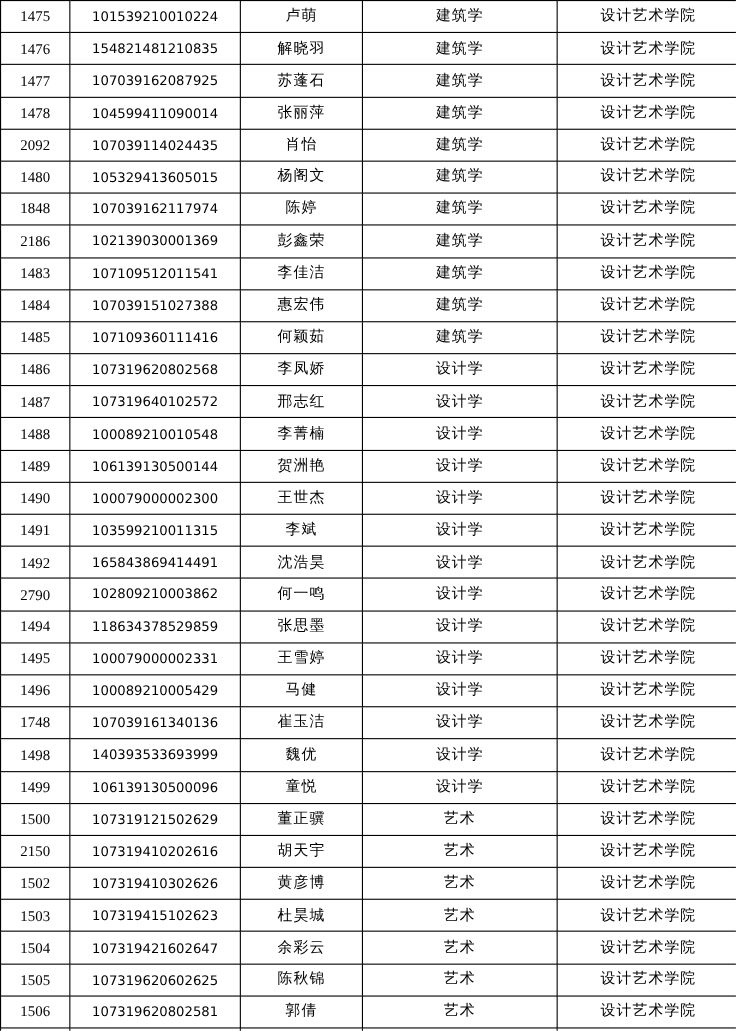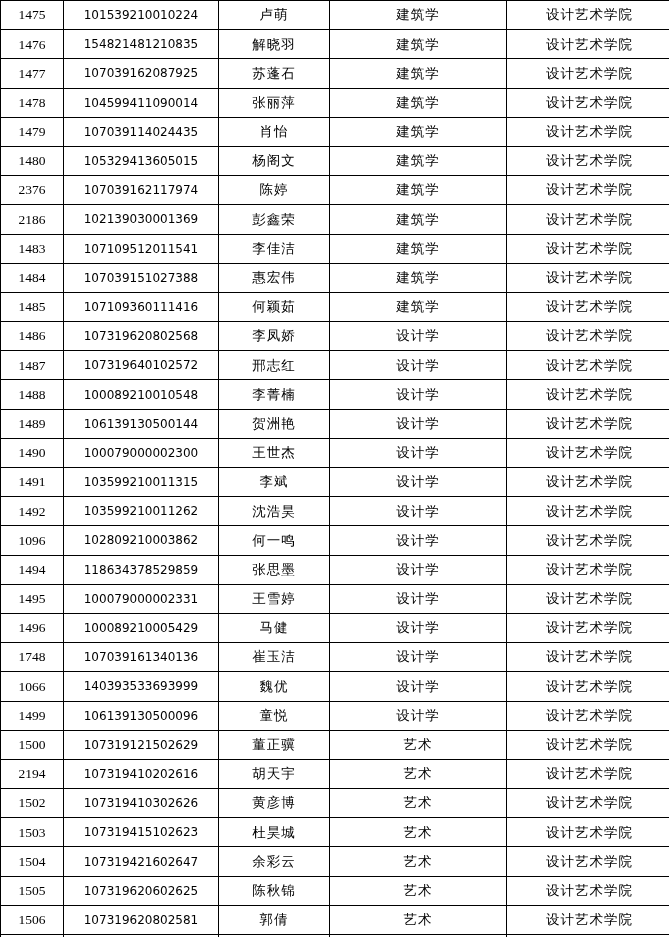--- a/index.html
+++ b/index.html
@@ -77,35 +77,35 @@
         <td class="col-college">设计艺术学院</td>
       </tr>
       <tr>
         <td class="col-seq">1478</td>
         <td class="col-id">104599411090014</td>
         <td class="col-name">张丽萍</td>
         <td class="col-major">建筑学</td>
         <td class="col-college">设计艺术学院</td>
       </tr>
       <tr>
-        <td class="col-seq">1479</td>
+        <td class="col-seq">2092</td>
         <td class="col-id">107039114024435</td>
         <td class="col-name">肖怡</td>
         <td class="col-major">建筑学</td>
         <td class="col-college">设计艺术学院</td>
       </tr>
       <tr>
         <td class="col-seq">1480</td>
         <td class="col-id">105329413605015</td>
         <td class="col-name">杨阁文</td>
         <td class="col-major">建筑学</td>
         <td class="col-college">设计艺术学院</td>
       </tr>
       <tr>
-        <td class="col-seq">2376</td>
+        <td class="col-seq">1848</td>
         <td class="col-id">107039162117974</td>
         <td class="col-name">陈婷</td>
         <td class="col-major">建筑学</td>
         <td class="col-college">设计艺术学院</td>
       </tr>
       <tr>
         <td class="col-seq">2186</td>
         <td class="col-id">102139030001369</td>
         <td class="col-name">彭鑫荣</td>
         <td class="col-major">建筑学</td>
@@ -169,27 +169,27 @@
       </tr>
       <tr>
         <td class="col-seq">1491</td>
         <td class="col-id">103599210011315</td>
         <td class="col-name">李斌</td>
         <td class="col-major">设计学</td>
         <td class="col-college">设计艺术学院</td>
       </tr>
       <tr>
         <td class="col-seq">1492</td>
-        <td class="col-id">103599210011262</td>
+        <td class="col-id">165843869414491</td>
         <td class="col-name">沈浩昊</td>
         <td class="col-major">设计学</td>
         <td class="col-college">设计艺术学院</td>
       </tr>
       <tr>
-        <td class="col-seq">1096</td>
+        <td class="col-seq">2790</td>
         <td class="col-id">102809210003862</td>
         <td class="col-name">何一鸣</td>
         <td class="col-major">设计学</td>
         <td class="col-college">设计艺术学院</td>
       </tr>
       <tr>
         <td class="col-seq">1494</td>
         <td class="col-id">118634378529859</td>
         <td class="col-name">张思墨</td>
         <td class="col-major">设计学</td>
@@ -210,42 +210,42 @@
         <td class="col-college">设计艺术学院</td>
       </tr>
       <tr>
         <td class="col-seq">1748</td>
         <td class="col-id">107039161340136</td>
         <td class="col-name">崔玉洁</td>
         <td class="col-major">设计学</td>
         <td class="col-college">设计艺术学院</td>
       </tr>
       <tr>
-        <td class="col-seq">1066</td>
+        <td class="col-seq">1498</td>
         <td class="col-id">140393533693999</td>
         <td class="col-name">魏优</td>
         <td class="col-major">设计学</td>
         <td class="col-college">设计艺术学院</td>
       </tr>
       <tr>
         <td class="col-seq">1499</td>
         <td class="col-id">106139130500096</td>
         <td class="col-name">童悦</td>
         <td class="col-major">设计学</td>
         <td class="col-college">设计艺术学院</td>
       </tr>
       <tr>
         <td class="col-seq">1500</td>
         <td class="col-id">107319121502629</td>
         <td class="col-name">董正骥</td>
         <td class="col-major">艺术</td>
         <td class="col-college">设计艺术学院</td>
       </tr>
       <tr>
-        <td class="col-seq">2194</td>
+        <td class="col-seq">2150</td>
         <td class="col-id">107319410202616</td>
         <td class="col-name">胡天宇</td>
         <td class="col-major">艺术</td>
         <td class="col-college">设计艺术学院</td>
       </tr>
       <tr>
         <td class="col-seq">1502</td>
         <td class="col-id">107319410302626</td>
         <td class="col-name">黄彦博</td>
         <td class="col-major">艺术</td>

